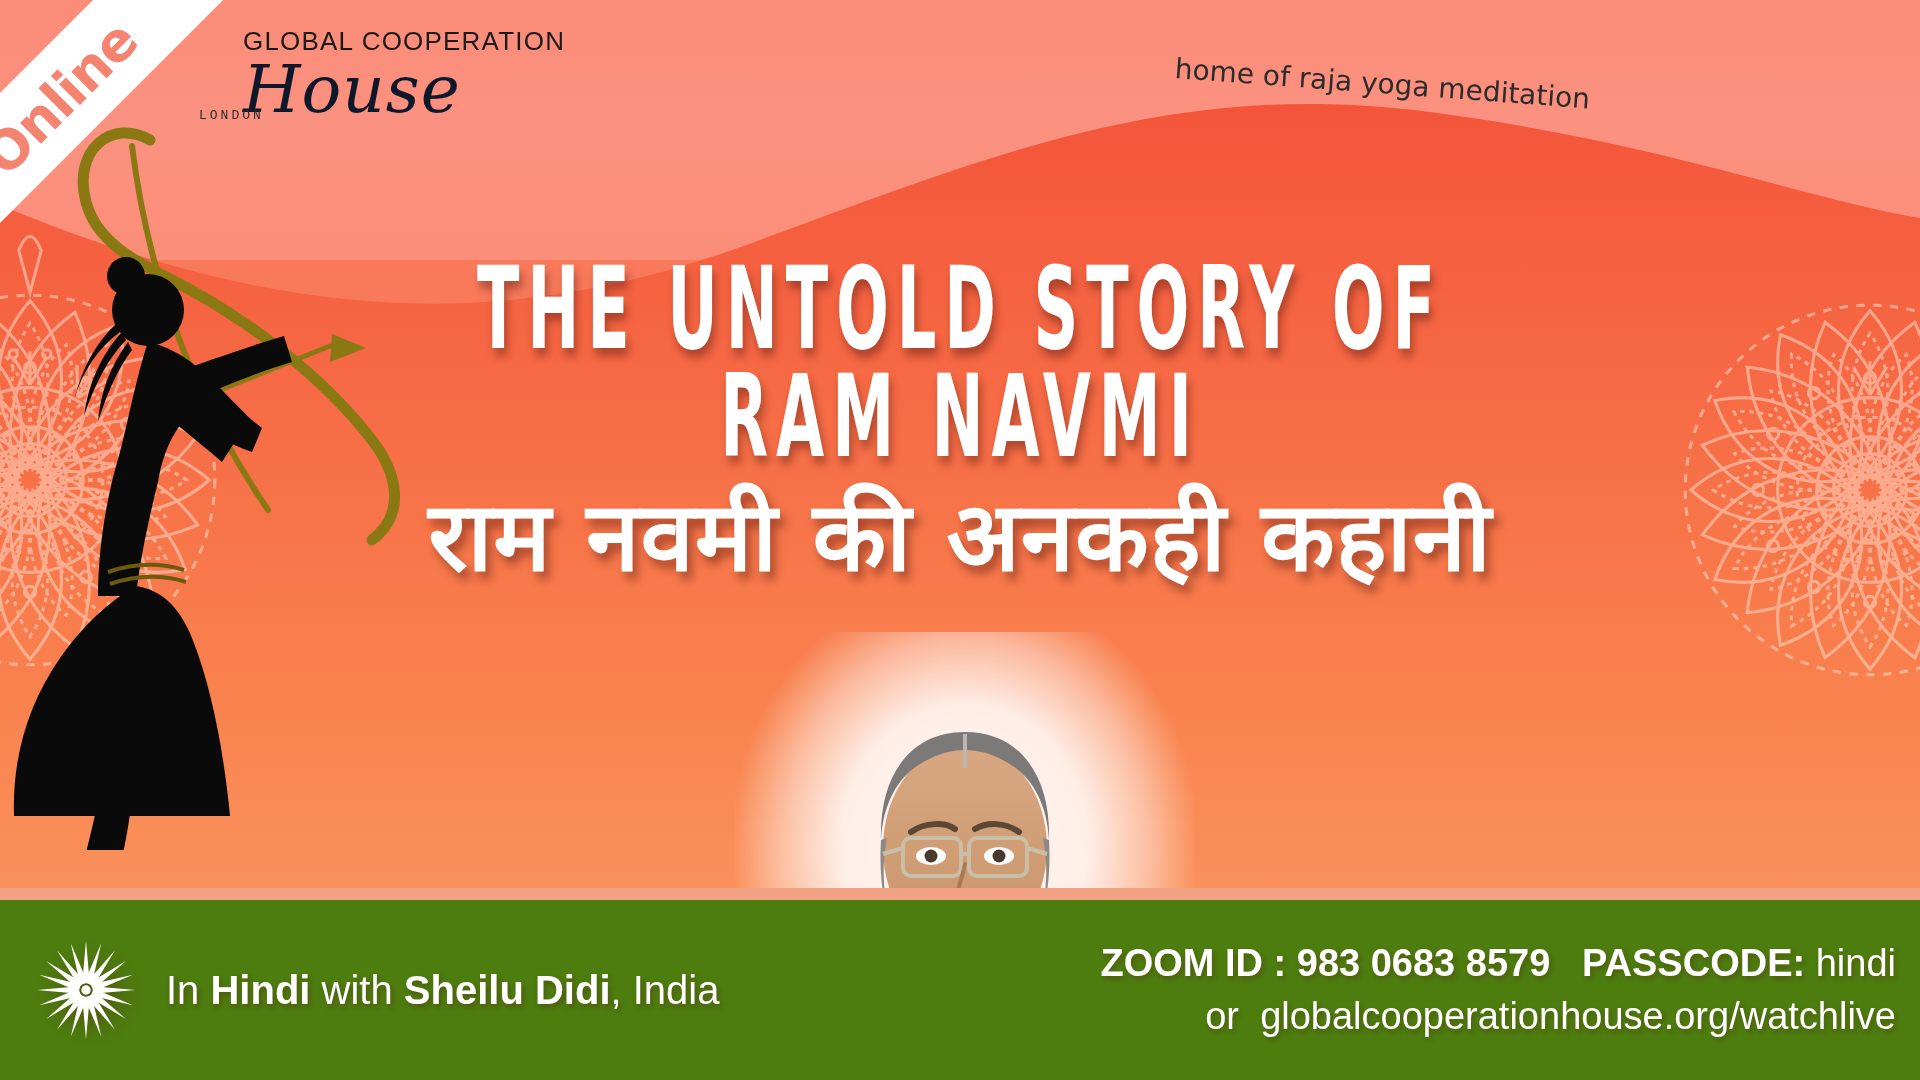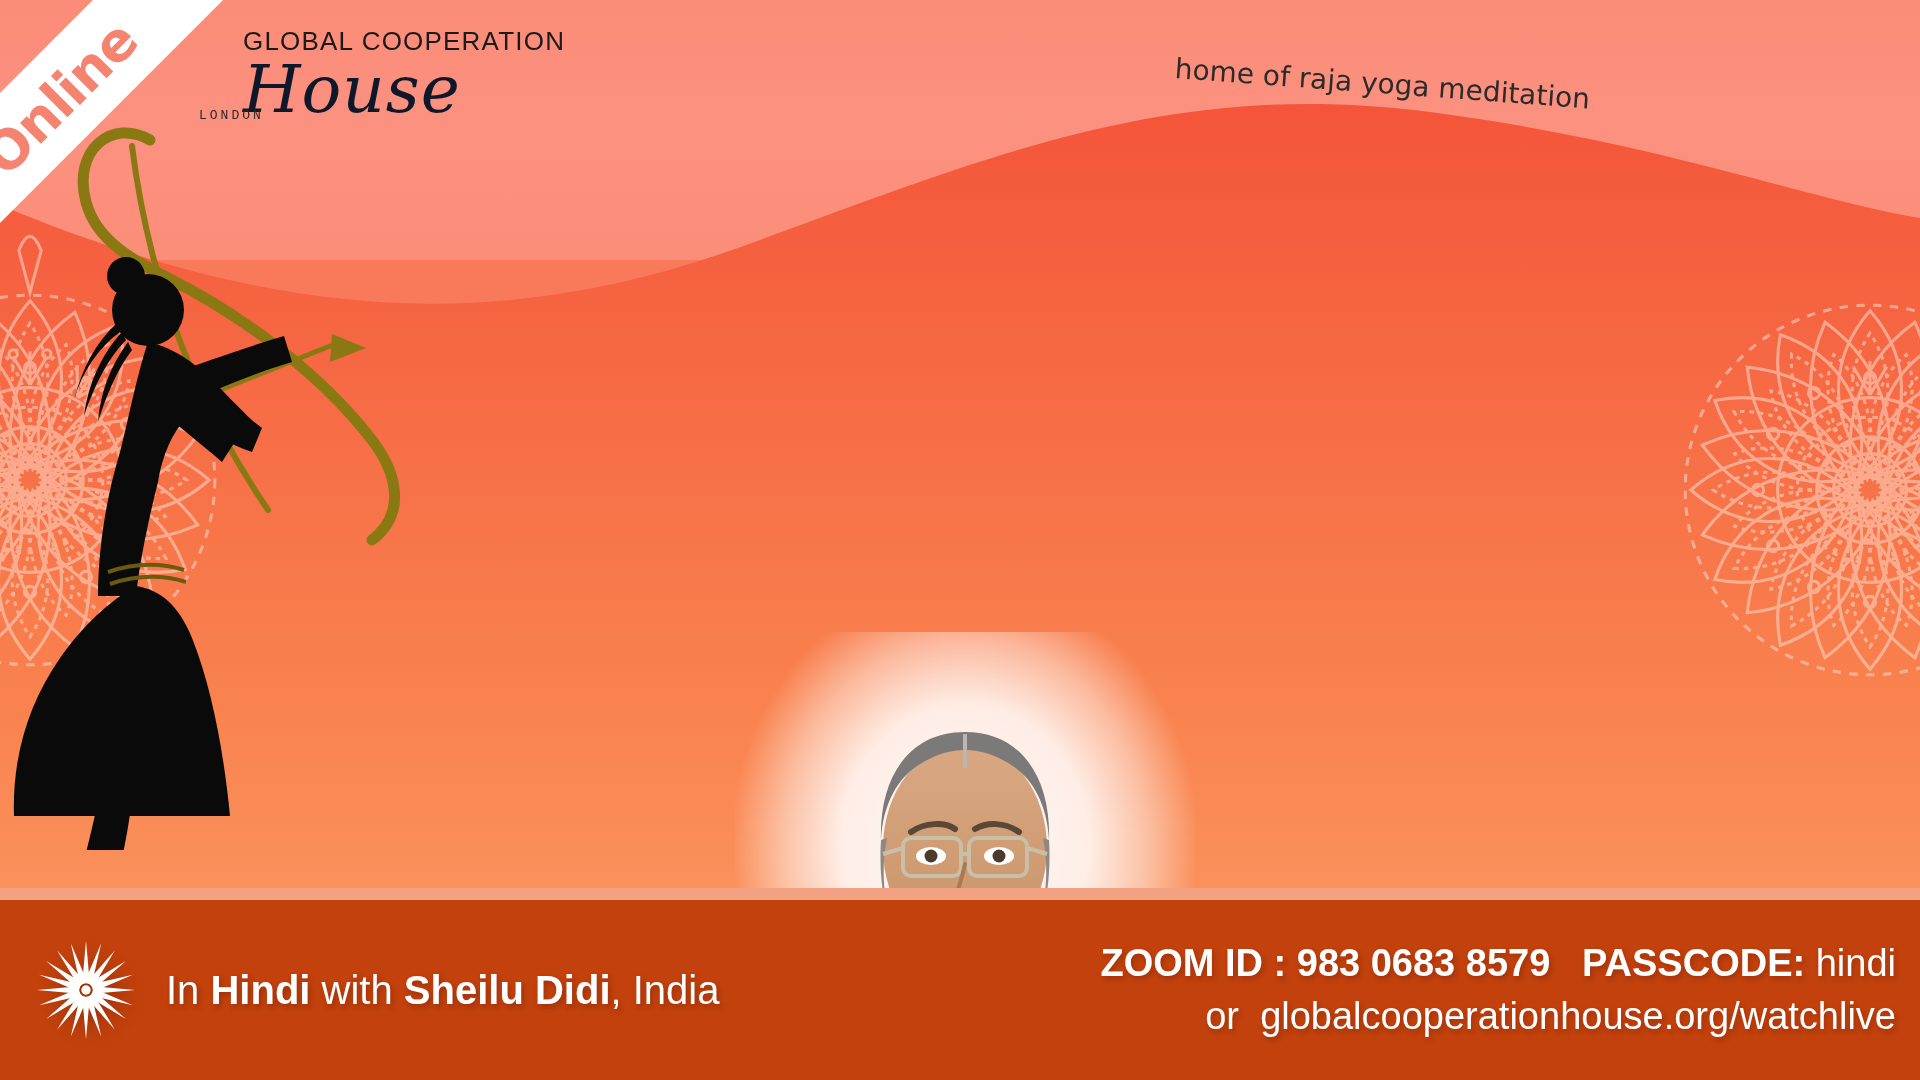--- a/index.html
+++ b/index.html
@@ -112,21 +112,21 @@
   }
   .portrait svg { position:absolute; left:0; top:0; display:block; }
 
   
   .bar-sep {
     position:absolute; left:0; bottom:180px; width:1920px; height:12px;
     background:#F2A283;
   }
   .bottom-bar {
     position:absolute; left:0; bottom:0; width:1920px; height:180px;
-    background:#c2410c;
+    background:#4d7c0f;
     display:flex; align-items:center;
   }
   .bar-left { display:flex; align-items:center; padding-left:30px; width:820px; }
   .sunburst { width:112px; height:112px; flex:0 0 112px; margin-right:24px;
               filter:drop-shadow(3px 4px 5px rgba(90,20,10,.35)); }
   .sunburst svg { display:block; }
   .bar-left-text { color:#fff; }
   .bl-line1 { font-size:40px; line-height:52px; font-weight:400; white-space:nowrap;
               text-shadow:2px 3px 5px rgba(90,20,10,.35); }
   .bl-line1 b { font-weight:bold; }
@@ -490,20 +490,25 @@
   </div>
 
   <div class="logo">
     <div class="logo-line1">GLOBAL COOPERATION</div>
     <div class="logo-script">House</div>
     <div class="logo-line3">LONDON</div>
   </div>
 
   <div class="tagline">home of raja yoga meditation</div>
 
+  <div class="titles">
+    <div class="title-en">THE UNTOLD STORY OF</div>
+    <div class="title-en">RAM NAVMI</div>
+    <div class="title-hi">राम नवमी की अनकही कहानी</div>
+  </div>
 
   <div class="portrait">
     <div class="glow"></div>
     <svg width="340" height="408" viewBox="0 0 340 408">
       <defs>
         <clipPath id="pclip">
             <rect x="0" y="0" width="340" height="408"></rect>
           </clipPath>
         <linearGradient id="skin" x1="0" y1="0" x2="0" y2="1">
           <stop offset="0%" stop-color="#D9A882"></stop>

